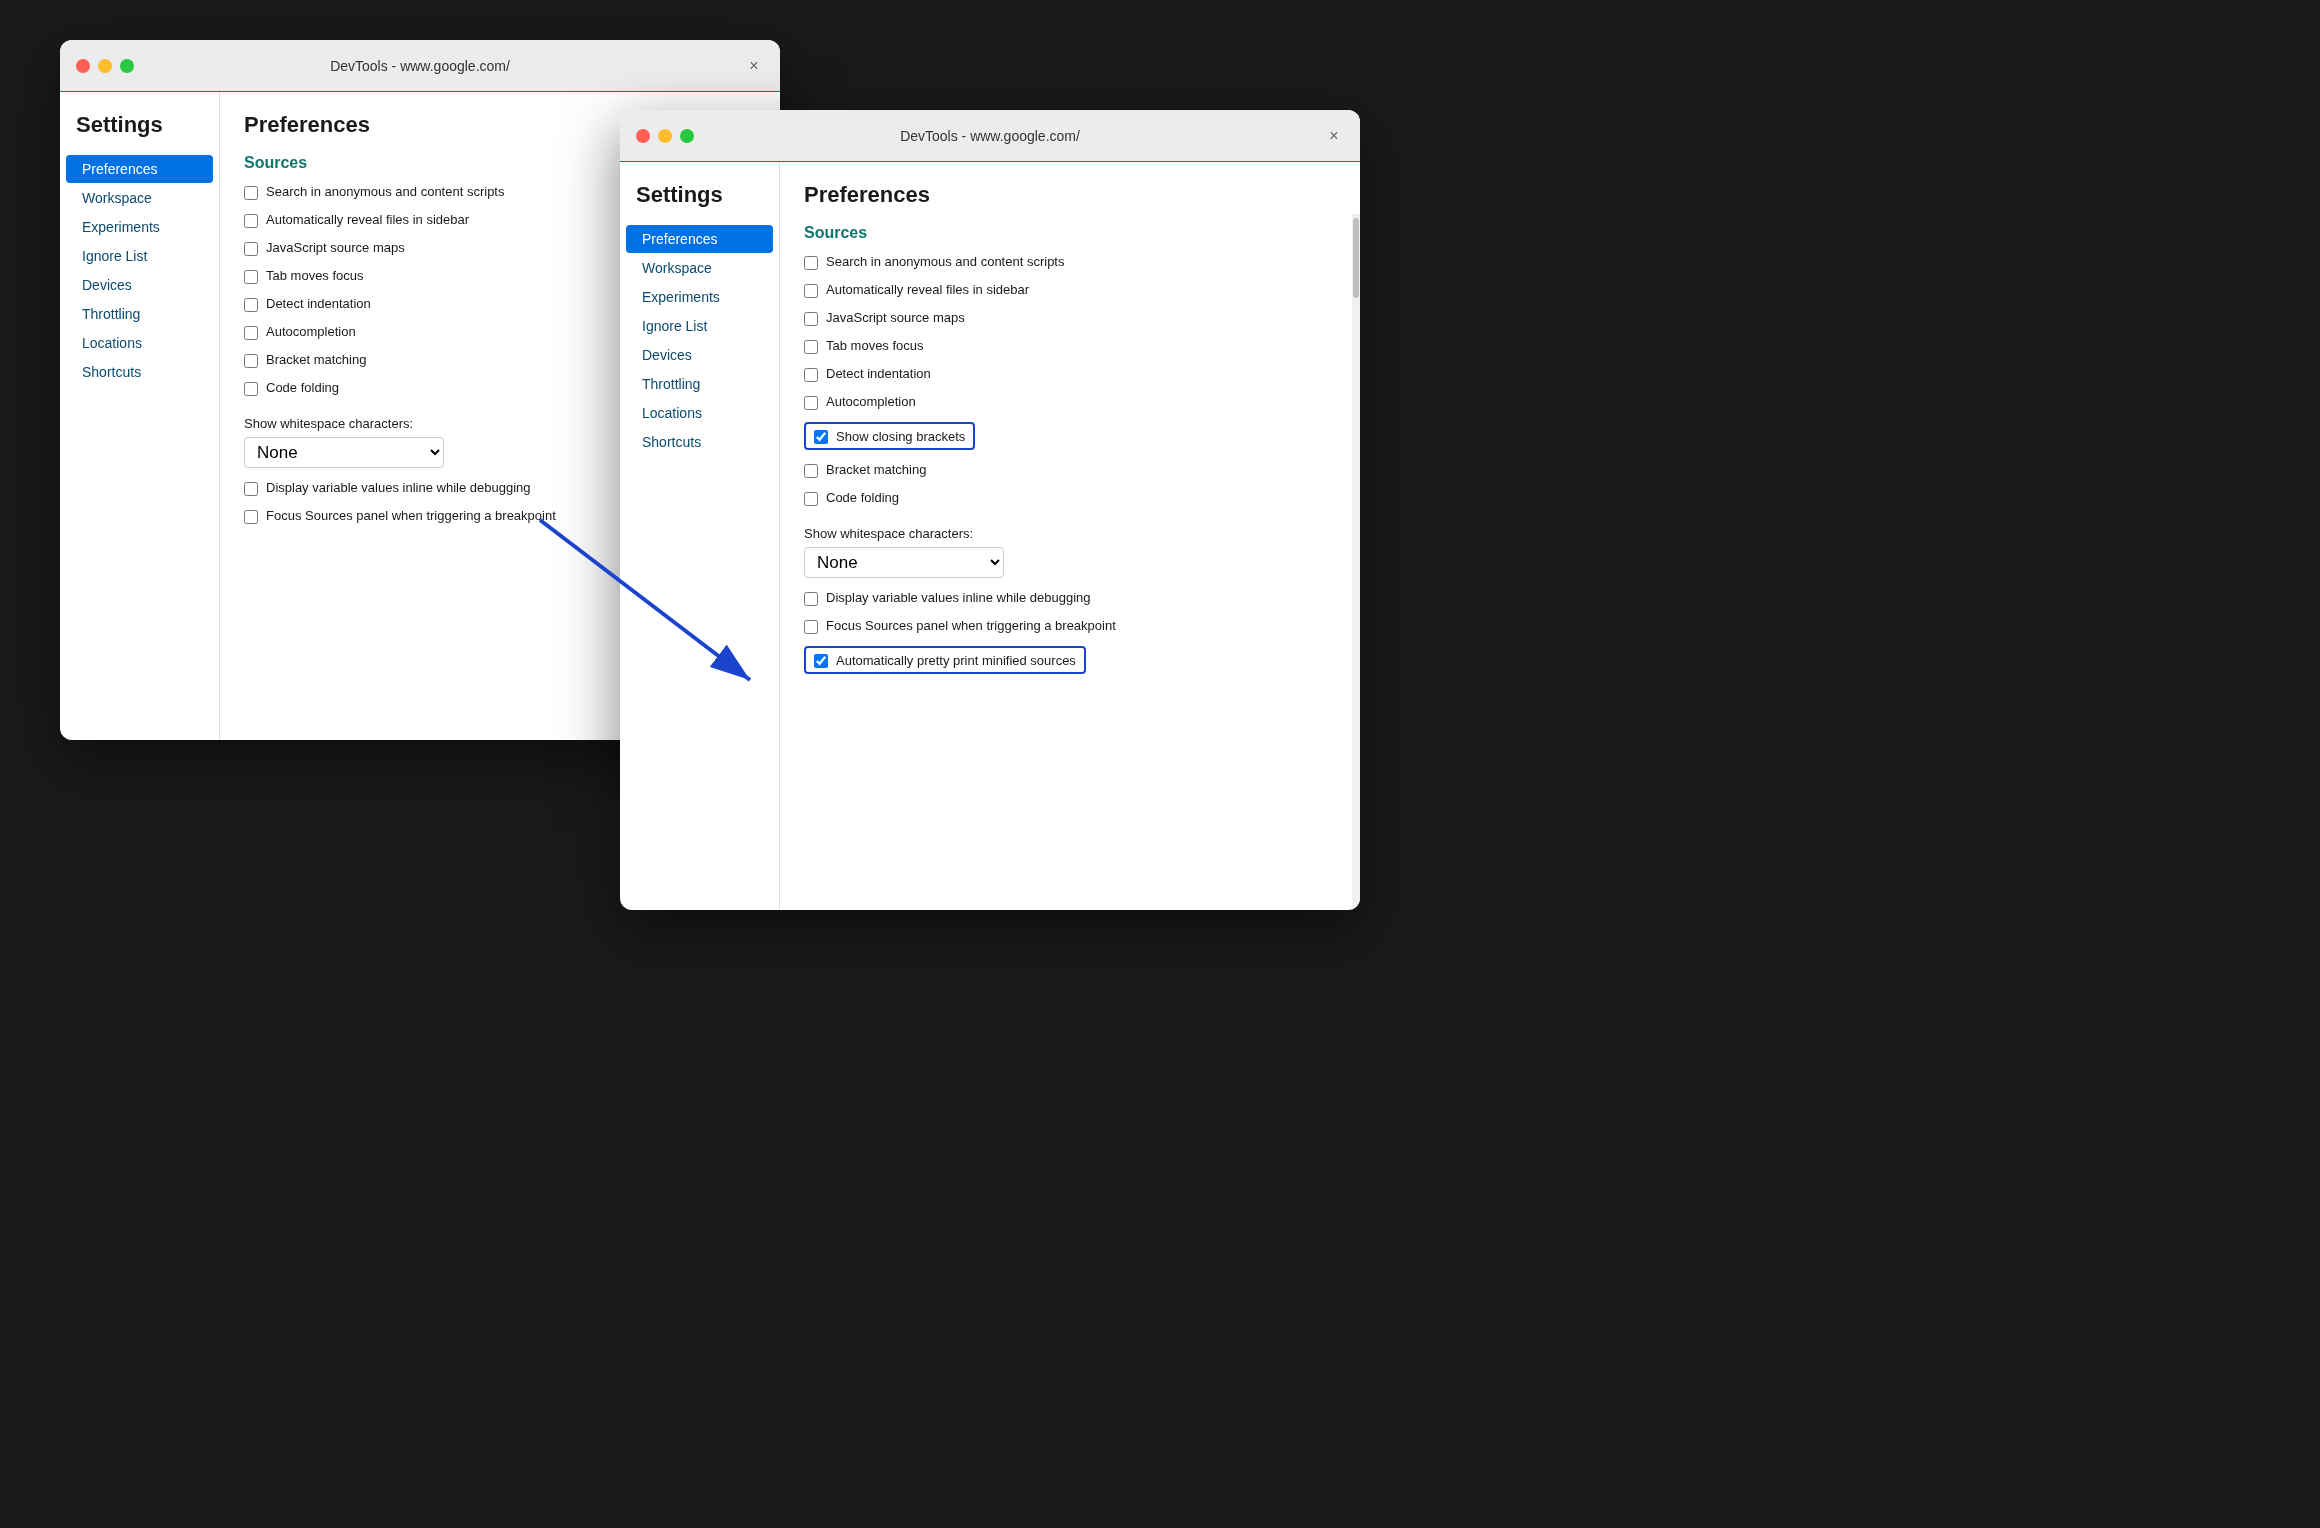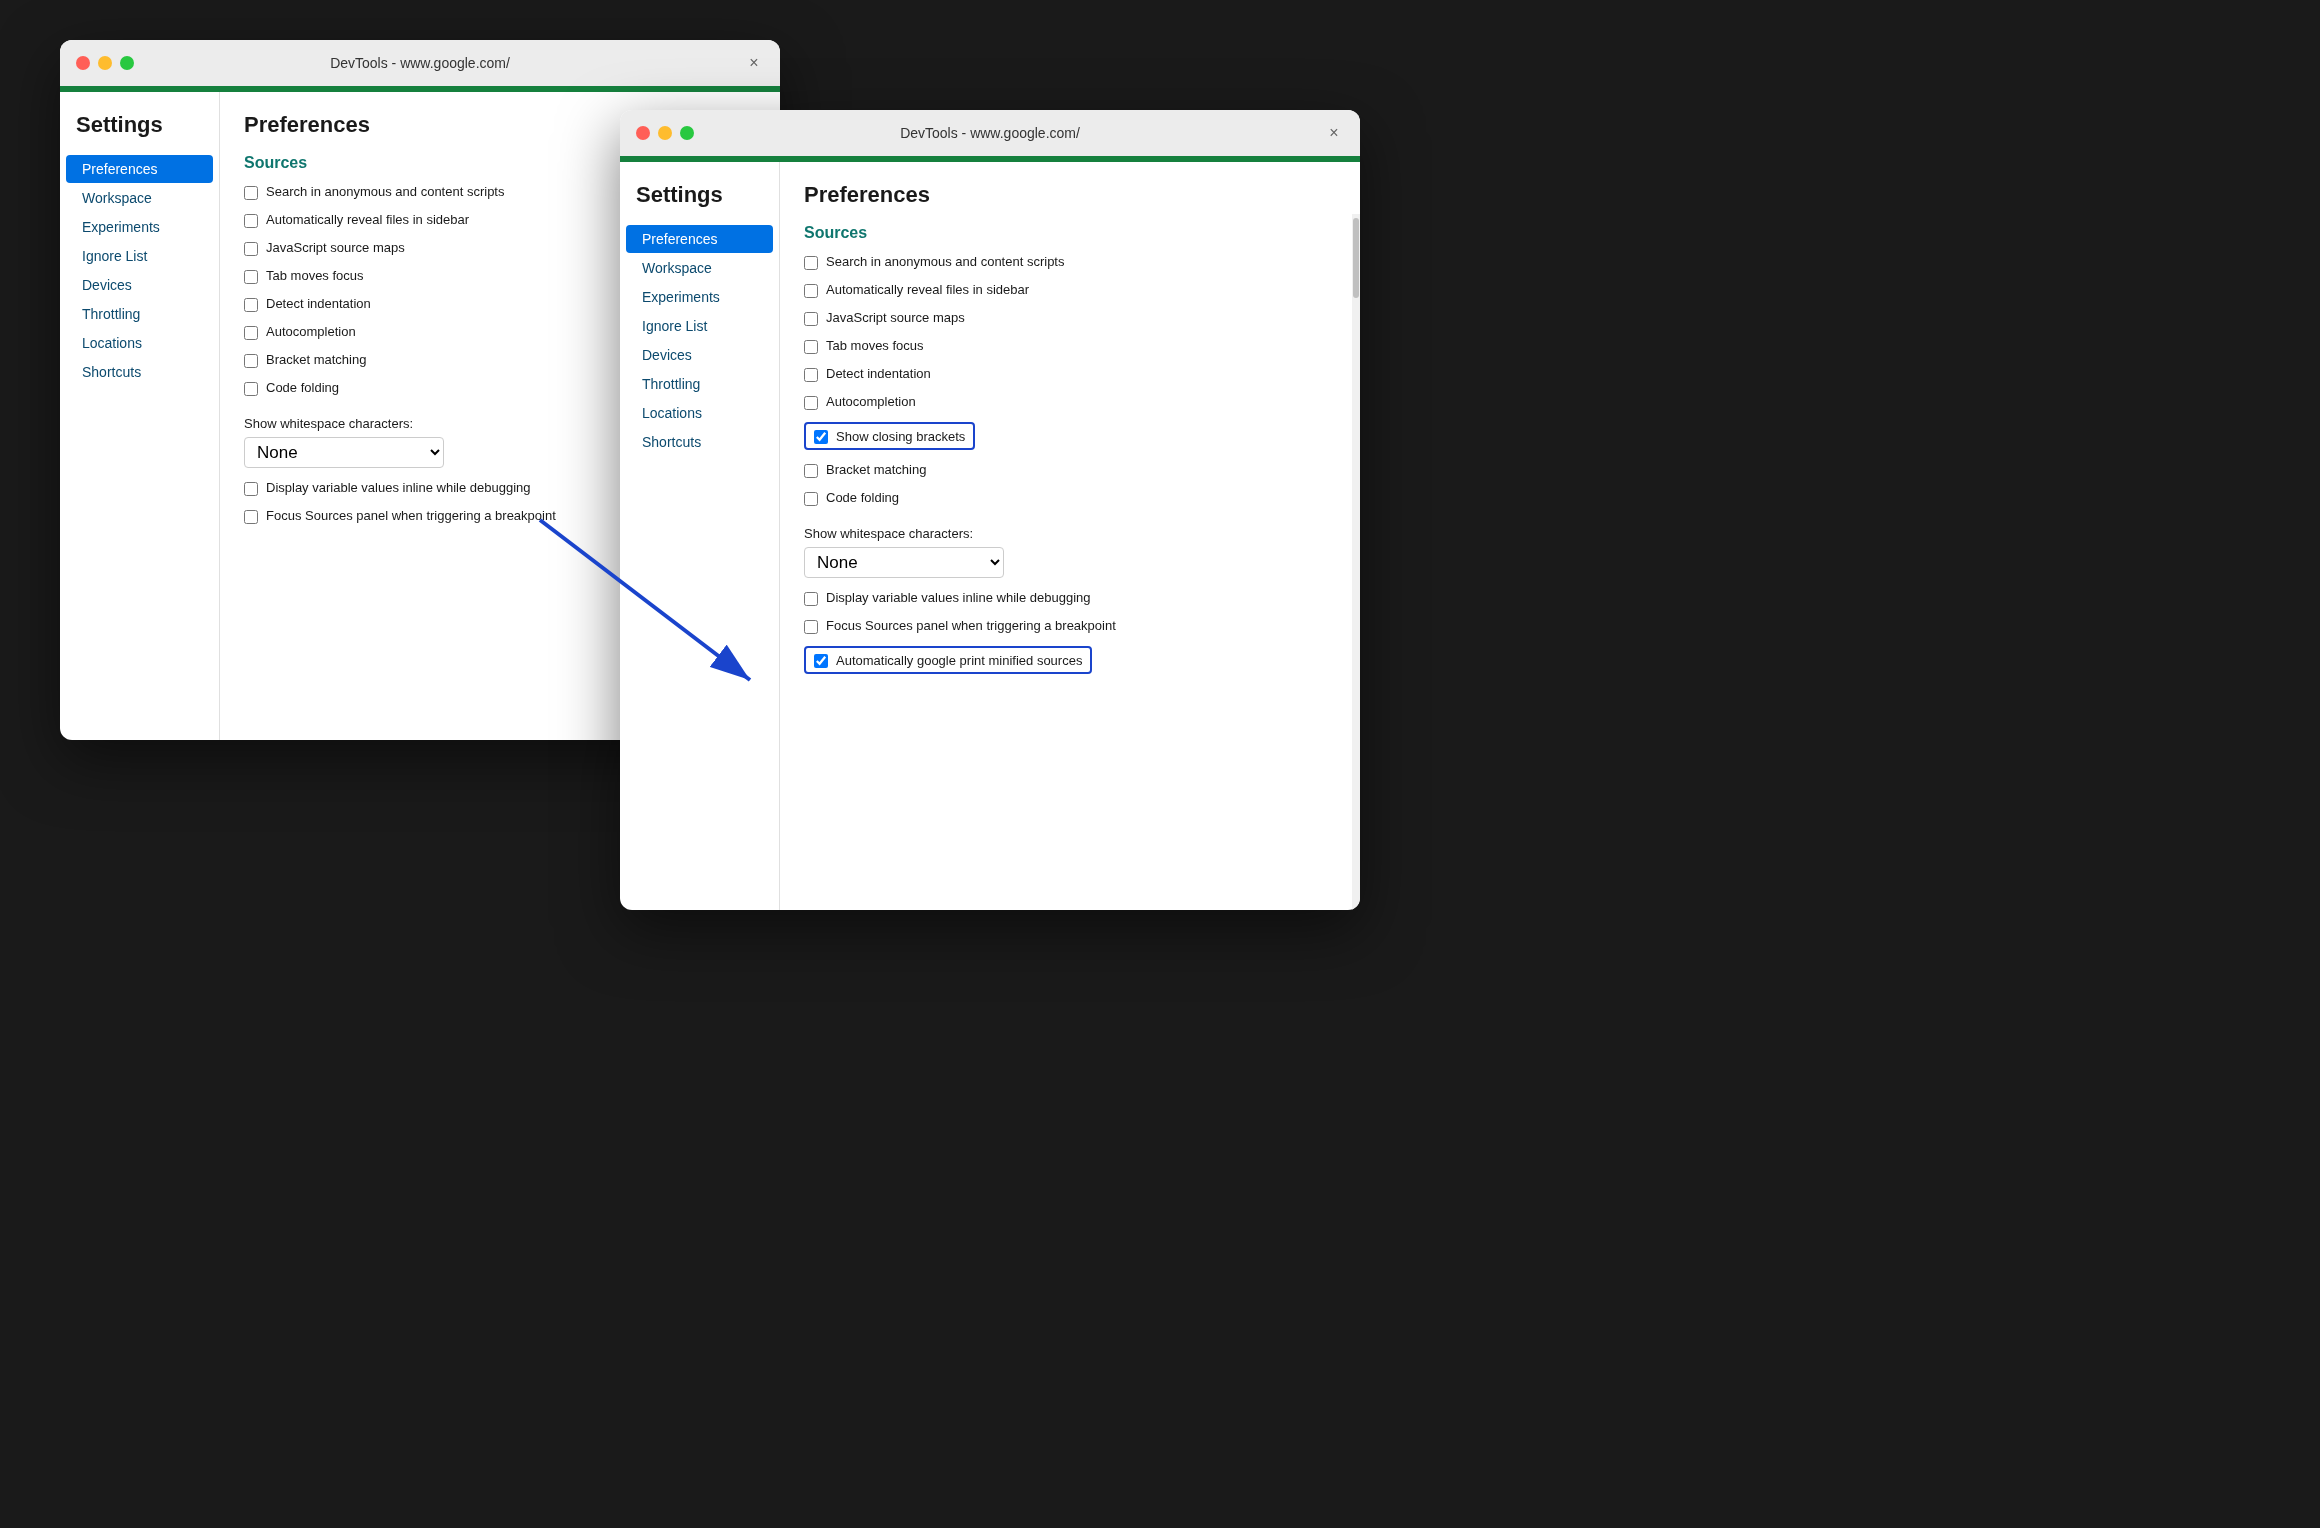--- a/index.html
+++ b/index.html
@@ -22,21 +22,21 @@
       overflow: hidden;
     }
 
     
     .title-bar {
       display: flex;
       align-items: center;
       justify-content: center;
       height: 52px;
       background: #ececec;
-      border-bottom: 6px solid #15803d;
+      border-bottom: 1px solid #15803d;
       position: relative;
     }
 
     .traffic-lights {
       position: absolute;
       left: 16px;
       display: flex;
       gap: 8px;
       align-items: center;
     }
@@ -376,21 +376,21 @@
         <span>Display variable values inline while debugging</span>
       </div>
       <div class="checkbox-row">
         <input type="checkbox" style="">
         <span>Focus Sources panel when triggering a breakpoint</span>
       </div>
 
       <div class="checkbox-row">
         <span class="highlighted-box">
           <input type="checkbox" checked="" style="">
-          <span>Automatically google print minified sources</span>
+          <span>Automatically pretty print minified sources</span>
         </span>
       </div>
     </div>
 
     <div class="scrollbar">
       <div class="scrollbar-thumb"></div>
     </div>
   </div>
 </div>
 

